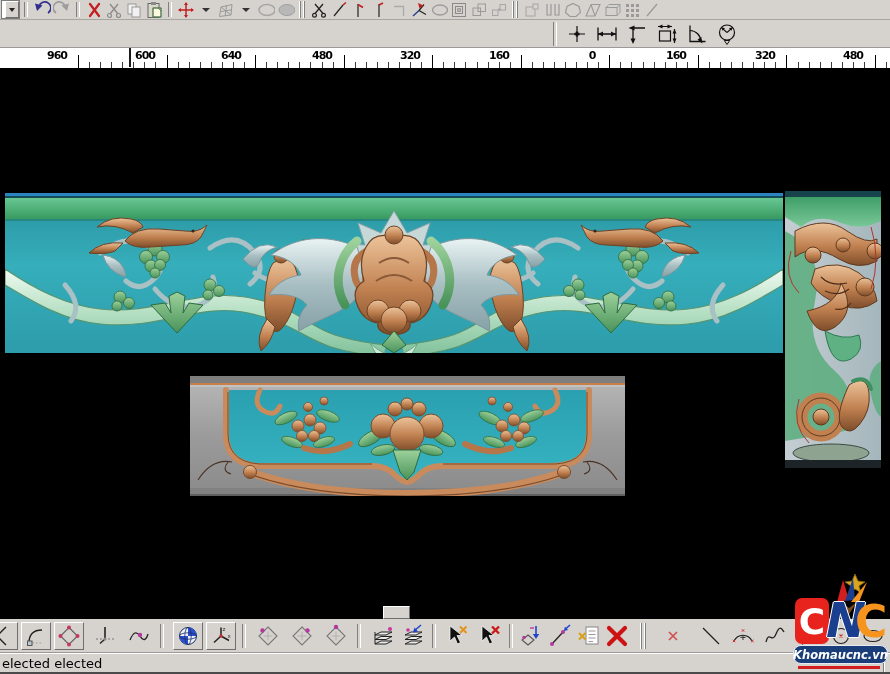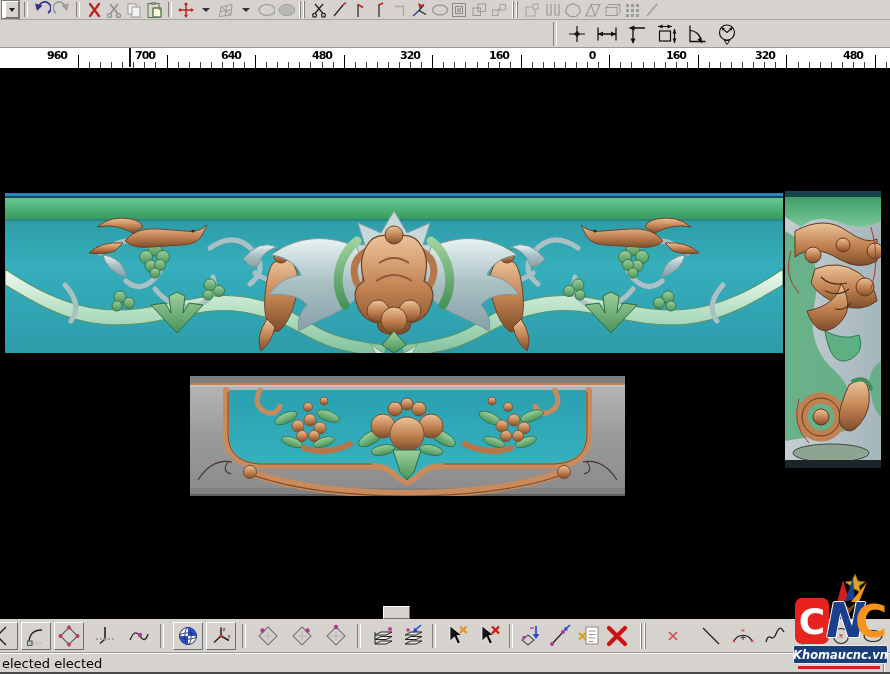--- a/index.html
+++ b/index.html
@@ -49,21 +49,21 @@
   
   .logo{position:absolute;left:793px;top:574px;width:95px;height:98px;z-index:50;}
   .logo .letters{position:absolute;top:20px;left:0;width:95px;height:52px;}
   .logo .c1{position:absolute;left:2px;top:4px;width:34px;height:46px;background:#e8221c;border-radius:7px;
             color:#fff;font-weight:bold;font-size:36px;display:flex;align-items:center;justify-content:center;
             font-family:"DejaVu Sans",sans-serif;}
   .logo .n{position:absolute;left:33px;top:-2px;color:#1b3f8f;font-weight:bold;font-style:italic;font-size:48px;
            text-shadow:-1px 0 #fff,1px 0 #fff,0 -1px #fff,0 1px #fff;}
   .logo .c2{position:absolute;left:62px;top:2px;color:#f7941d;font-weight:bold;font-size:44px;}
   .logo .banner{position:absolute;top:71px;left:0;width:93px;height:17px;background:#1a3e7a;border:1px solid #e9e9f2;
-            border-radius:2px;color:#fff;font-weight:bold;font-style:italic;font-size:11.5px;
+            border-radius:8px;color:#fff;font-weight:bold;font-style:italic;font-size:11.5px;
             display:flex;align-items:center;justify-content:center;}
   .logo .redbar{position:absolute;top:92px;left:5px;width:82px;height:3px;background:#d21e1e;}
   .logo svg{position:absolute;}
 </style>
 </head>
 <body>
 
 <div class="row row1">
   <span class="mini-combo">
       <span class="dd">
@@ -307,21 +307,21 @@
           <polygon points="7.3,5.2 11,6.2 8.6,8.8" fill="#111"></polygon>
           <polygon points="18.7,5.2 15,6.2 17.4,8.8" fill="#111"></polygon>
           <polygon points="13,22.5 10.3,18.5 15.7,18.5" fill="none" stroke="#111"></polygon>
         </svg>
       </span>
   </div>
 </div>
 
 <div class="ruler">
   <span class="rlab" style="left:57px">960</span>
-  <span class="rlab" style="left:145px">700</span>
+  <span class="rlab" style="left:145px">600</span>
   <span class="rlab" style="left:231px">640</span>
   <span class="rlab" style="left:322px">480</span>
   <span class="rlab" style="left:410px">320</span>
   <span class="rlab" style="left:499px">160</span>
   <span class="rlab" style="left:592px">0</span>
   <span class="rlab" style="left:676px">160</span>
   <span class="rlab" style="left:765px">320</span>
   <span class="rlab" style="left:853px">480</span>
   <span class="rmark"></span>
 </div>

